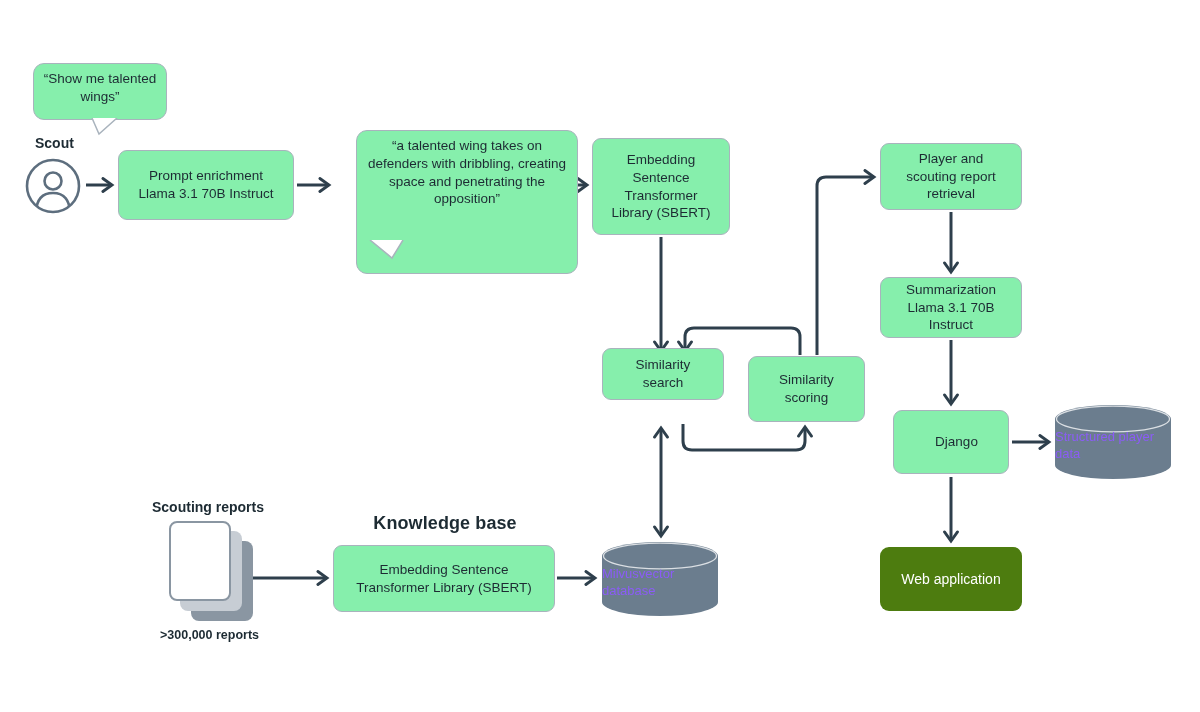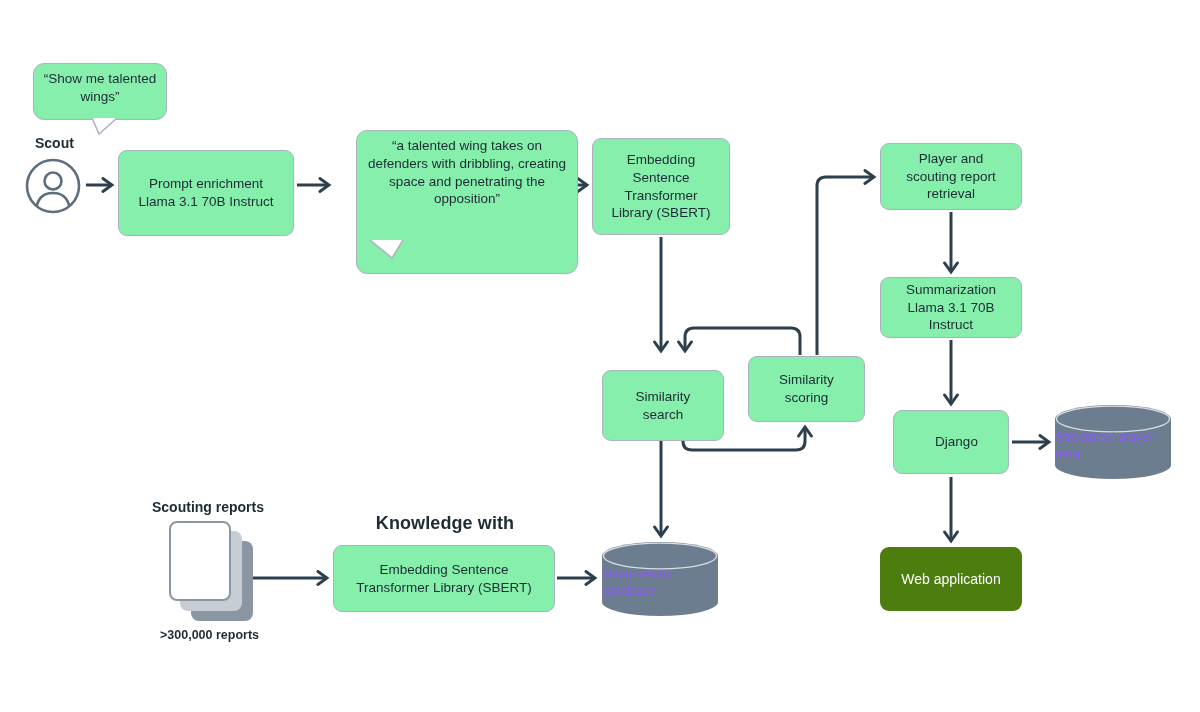--- a/index.html
+++ b/index.html
@@ -82,38 +82,38 @@
           <circle cx="29" cy="29" r="25.5"></circle>
         </clipPath>
       </defs>
     <circle cx="29" cy="29" r="26" fill="none" stroke="#5d6e7e" stroke-width="2.6"></circle>
     <g clip-path="url(#avclip)" fill="none" stroke="#5d6e7e" stroke-width="2.6">
       <circle cx="29" cy="24" r="8.5"></circle>
       <path d="M12,57 Q12,36 29,36 Q46,36 46,57"></path>
     </g>
   </svg>
 
-  <div class="node" style="left:118px;top:150px;width:176px;height:86px;">
+  <div class="node" style="left:118px;top:150px;width:176px;height:70px;">
     <span class="lbl">Prompt enrichment Llama 3.1 70B Instruct</span>
   </div>
 
 
   <div class="bubble" style="left:333px;top:130px;width:222px;height:144px;margin-left:23px;">
     <span class="lbl">“a talented wing takes on defenders with dribbling, creating space and penetrating the opposition”</span>
     <svg class="tail" style="left:10px;top:109px;" width="40" height="22">
       <path d="M3,0 L25,18 L36,0" fill="#ffffff"></path>
       <path d="M3,0 L25,18 L36,0" fill="none" stroke="#a9b3bd" stroke-width="1.5"></path>
     </svg>
   </div>
 
   <div class="node" style="left:592px;top:138px;width:138px;height:97px;">
     <span class="lbl">Embedding Sentence Transformer Library (SBERT)</span>
   </div>
 
-  <div class="node" style="left:602px;top:370px;width:122px;height:71px;">
+  <div class="node" style="left:602px;top:348px;width:122px;height:52px;">
     <span class="lbl" style="width:84px;">Similarity search</span>
   </div>
 
   <div class="node" style="left:748px;top:356px;width:117px;height:66px;">
     <span class="lbl" style="width:84px;">Similarity scoring</span>
   </div>
 
   <div class="node" style="left:880px;top:143px;width:142px;height:67px;">
     <span class="lbl">Player and scouting report retrieval</span>
   </div>
@@ -140,21 +140,21 @@
   </div>
 
   <div class="small-label" style="left:152px;top:499px;">Scouting reports</div>
   <div class="docstack" style="left:169px;top:521px;">
     <div class="doc back"></div>
     <div class="doc mid"></div>
     <div class="doc front"></div>
   </div>
   <div class="tiny-label" style="left:160px;top:628px;">&gt;300,000 reports</div>
 
-  <div class="heading" style="left:345px;top:513px;width:200px;">Knowledge with</div>
+  <div class="heading" style="left:345px;top:513px;width:200px;">Knowledge base</div>
 
   <div class="node" style="left:333px;top:545px;width:222px;height:67px;">
     <span class="lbl">Embedding Sentence Transformer Library (SBERT)</span>
   </div>
 
   <div class="cyl" style="left:602px;top:542px;width:116px;height:74px;">
     <svg width="116" height="74" viewBox="0 0 116 74">
       <path d="M0,14 L0,60 A58,14 0 0 0 116,60 L116,14 Z" fill="#6b7d8e"></path>
       <ellipse cx="58" cy="14" rx="58" ry="14" fill="#6b7d8e"></ellipse>
       <ellipse cx="58" cy="14" rx="56.5" ry="12.8" fill="none" stroke="rgba(255,255,255,0.75)" stroke-width="1.3"></ellipse>

